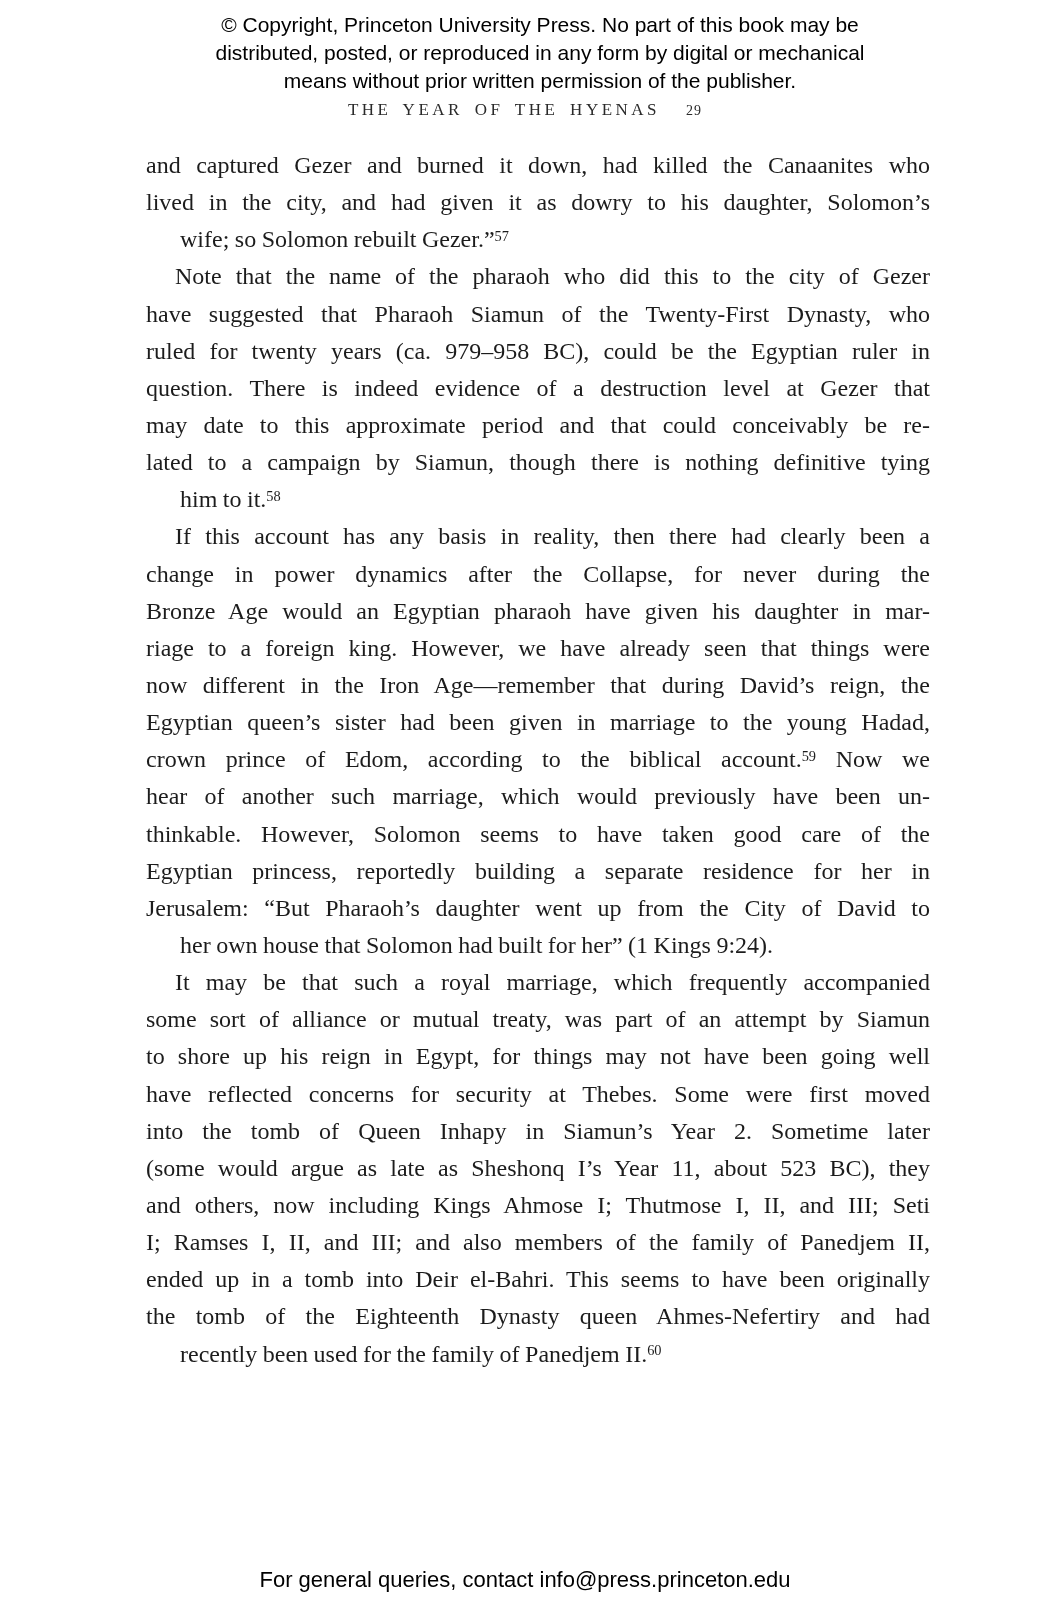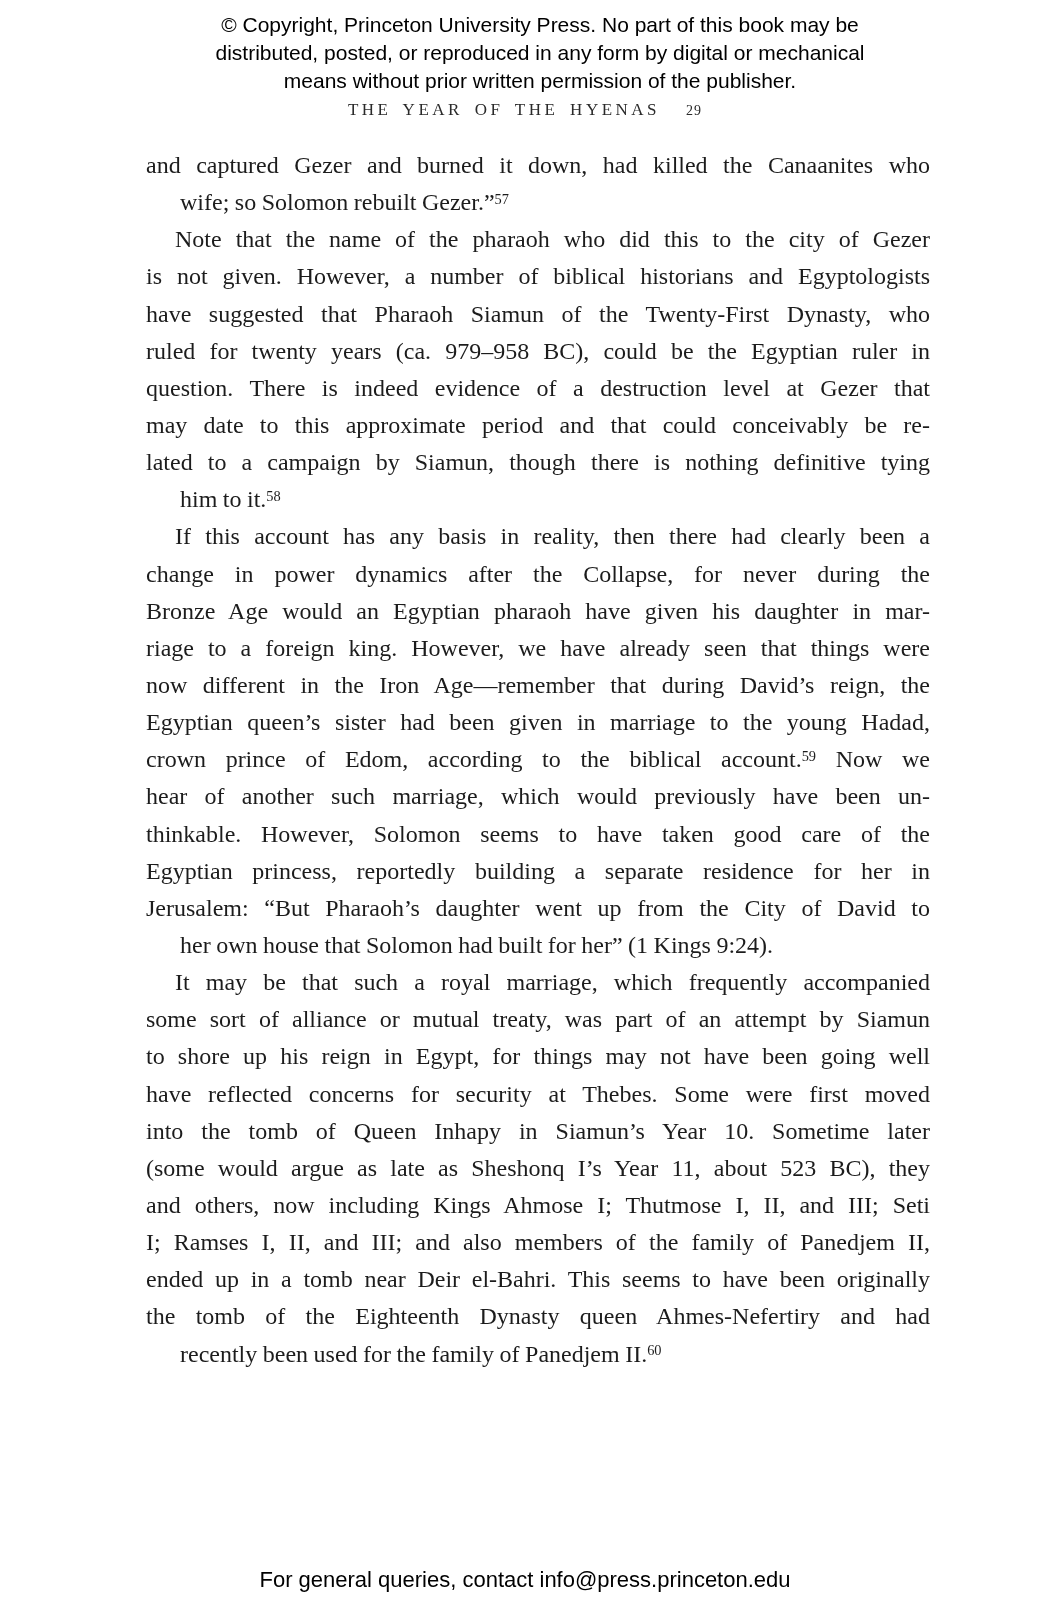--- a/index.html
+++ b/index.html
@@ -86,23 +86,23 @@
   <div>distributed, posted, or reproduced in any form by digital or mechanical</div>
   <div>means without prior written permission of the publisher.</div>
 </div>
 
 <div class="running-head">
   <span>THE YEAR OF THE HYENAS</span><span class="pagenum">29</span>
 </div>
 
 <div class="body-text">
     <div class="line"><span>and captured Gezer and burned it down, had killed the Canaanites who</span></div>
+    <div class="line"><span>lived in the city, and had given it as dowry to his daughter, Solomon’s</span></div>
     <div class="line last"><span>wife; so Solomon rebuilt Gezer.”</span><sup>57</sup></div>
     <div class="line indent"><span>Note that the name of the pharaoh who did this to the city of Gezer</span></div>
-    <div class="line"><span>is not given. However, a number of biblical historians and Egyptologists</span></div>
     <div class="line"><span>have suggested that Pharaoh Siamun of the Twenty-First Dynasty, who</span></div>
     <div class="line"><span>ruled for twenty years (ca. 979–958 BC), could be the Egyptian ruler in</span></div>
     <div class="line"><span>question. There is indeed evidence of a destruction level at Gezer that</span></div>
     <div class="line"><span>may date to this approximate period and that could conceivably be re-</span></div>
     <div class="line"><span>lated to a campaign by Siamun, though there is nothing definitive tying</span></div>
     <div class="line last"><span>him to it.</span><sup>58</sup></div>
     <div class="line indent"><span>If this account has any basis in reality, then there had clearly been a</span></div>
     <div class="line"><span>change in power dynamics after the Collapse, for never during the</span></div>
     <div class="line"><span>Bronze Age would an Egyptian pharaoh have given his daughter in mar-</span></div>
     <div class="line"><span>riage to a foreign king. However, we have already seen that things were</span></div>
@@ -111,24 +111,24 @@
     <div class="line"><span>crown prince of Edom, according to the biblical account.</span><sup>59</sup><span> Now we</span></div>
     <div class="line"><span>hear of another such marriage, which would previously have been un-</span></div>
     <div class="line"><span>thinkable. However, Solomon seems to have taken good care of the</span></div>
     <div class="line"><span>Egyptian princess, reportedly building a separate residence for her in</span></div>
     <div class="line"><span>Jerusalem: “But Pharaoh’s daughter went up from the City of David to</span></div>
     <div class="line last"><span>her own house that Solomon had built for her” (1 Kings 9:24).</span></div>
     <div class="line indent"><span>It may be that such a royal marriage, which frequently accompanied</span></div>
     <div class="line"><span>some sort of alliance or mutual treaty, was part of an attempt by Siamun</span></div>
     <div class="line"><span>to shore up his reign in Egypt, for things may not have been going well</span></div>
     <div class="line"><span>have reflected concerns for security at Thebes. Some were first moved</span></div>
-    <div class="line"><span>into the tomb of Queen Inhapy in Siamun’s Year 10. Sometime later</span></div>
+    <div class="line"><span>into the tomb of Queen Inhapy in Siamun’s Year 2. Sometime later</span></div>
     <div class="line"><span>(some would argue as late as Sheshonq I’s Year 11, about 523 BC), they</span></div>
     <div class="line"><span>and others, now including Kings Ahmose I; Thutmose I, II, and III; Seti</span></div>
     <div class="line"><span>I; Ramses I, II, and III; and also members of the family of Panedjem II,</span></div>
-    <div class="line"><span>ended up in a tomb near Deir el-Bahri. This seems to have been originally</span></div>
+    <div class="line"><span>ended up in a tomb into Deir el-Bahri. This seems to have been originally</span></div>
     <div class="line"><span>the tomb of the Eighteenth Dynasty queen Ahmes-Nefertiry and had</span></div>
     <div class="line last"><span>recently been used for the family of Panedjem II.</span><sup>60</sup></div>
   </div>
 
 <div class="footer">
   <span>For general queries, contact info@press.princeton.edu</span>
 </div>
 
 </body></html>

